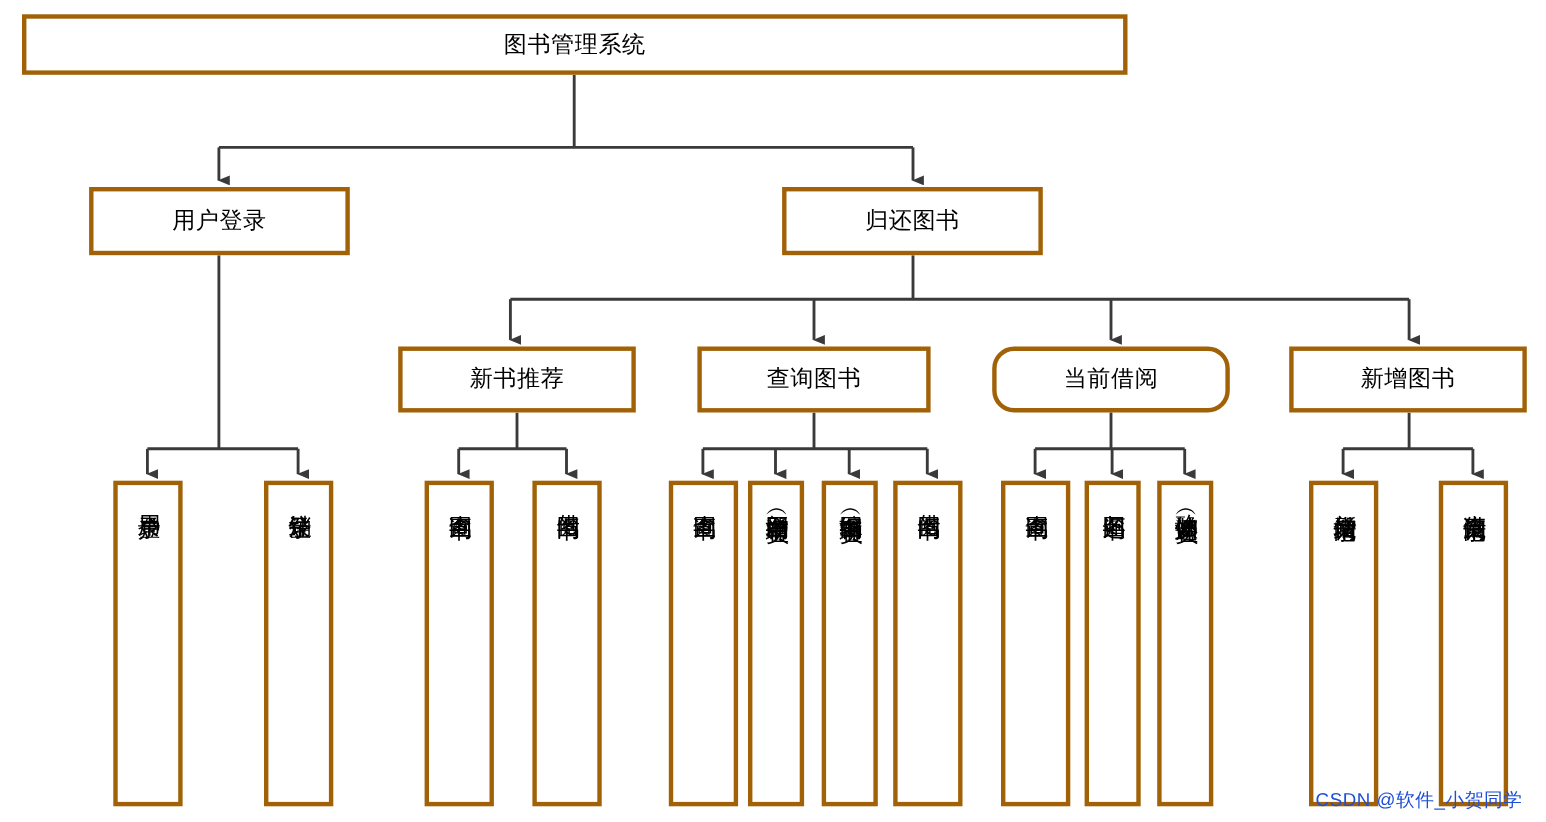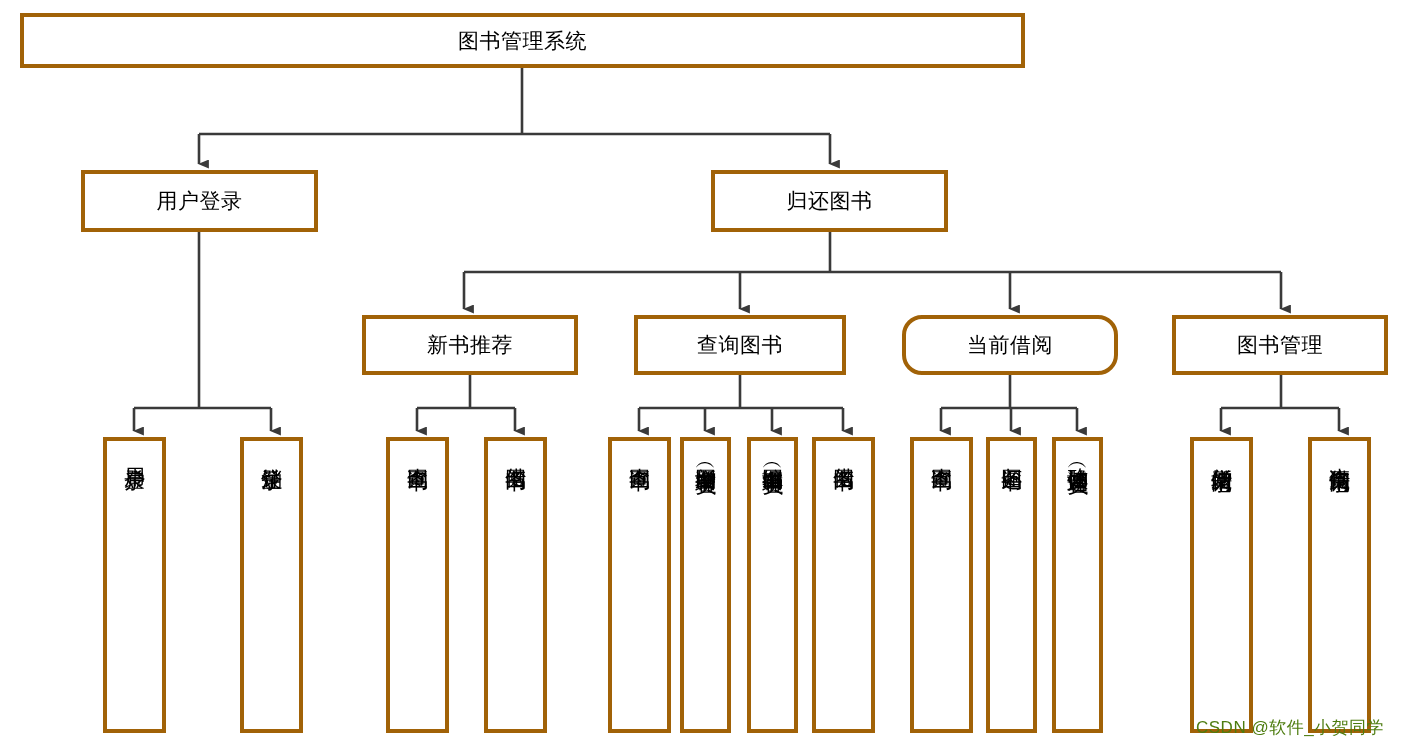--- a/index.html
+++ b/index.html
@@ -52,21 +52,21 @@
   .node.vertical .node-label {
     writing-mode: vertical-rl;
     text-orientation: upright;
     font-size: 21px;
     line-height: 1.35;
     letter-spacing: 1px;
     white-space: nowrap;
   }
   .watermark {
     position: absolute;
-    color: #4d7c0f;
+    color: #1d4ed8;
     font-size: 17px;
     white-space: nowrap;
     letter-spacing: 0.5px;
   }
 </style>
 </head>
 <body>
 
 <div id="diagram-root">
 
@@ -149,21 +149,21 @@
   <div class="node horizontal" id="n-l3-0" style="left: 362px; top: 315px; width: 216px; height: 60px; justify-content: center;">
     <span class="node-label">新书推荐</span>
   </div>
   <div class="node horizontal" id="n-l3-1" style="left: 634px; top: 315px; width: 212px; height: 60px;">
     <span class="node-label">查询图书</span>
   </div>
   <div class="node horizontal" id="n-l3-2" style="left: 902px; top: 315px; width: 216px; height: 60px; border-radius: 20px;">
     <span class="node-label">当前借阅</span>
   </div>
   <div class="node horizontal" id="n-l3-3" style="left: 1172px; top: 315px; width: 216px; height: 60px;">
-    <span class="node-label">图书管理</span>
+    <span class="node-label">新增图书</span>
   </div>
 
   <div class="node vertical" id="n-leaf-0" style="left: 103px; top: 437px; width: 63px; height: 296px;">
     <span class="node-label">用户登录</span>
   </div>
   <div class="node vertical" id="n-leaf-1" style="left: 240px; top: 437px; width: 63px; height: 296px;">
     <span class="node-label">注销登录</span>
   </div>
   <div class="node vertical" id="n-leaf-2" style="left: 386px; top: 437px; width: 63px; height: 296px;">
     <span class="node-label">查询图书</span>

